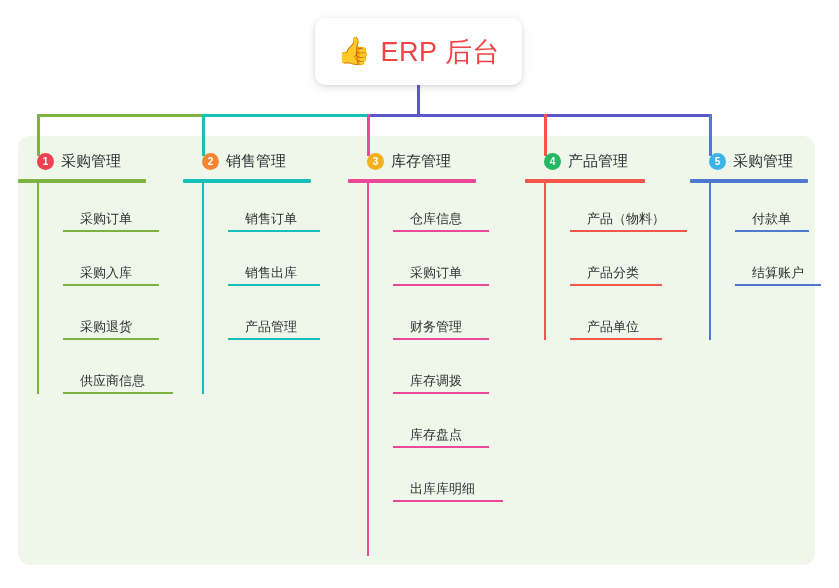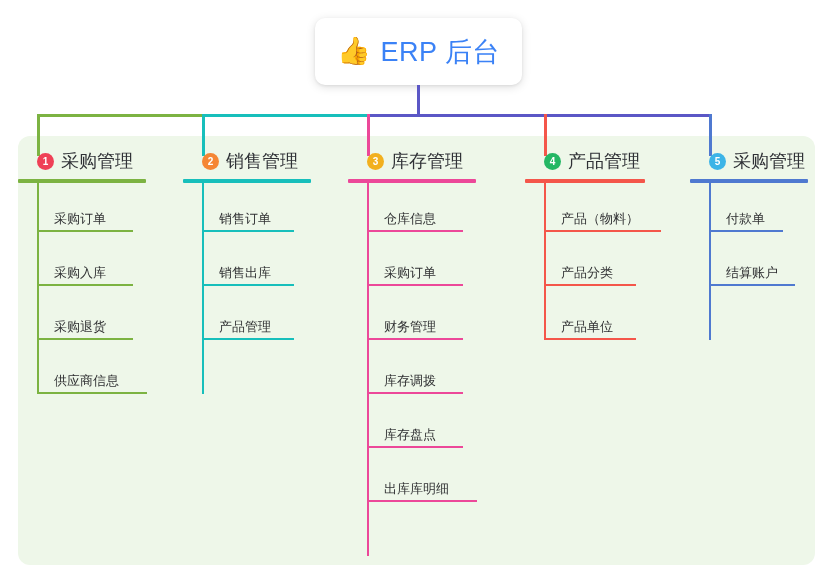--- a/index.html
+++ b/index.html
@@ -33,21 +33,21 @@
     box-sizing: border-box;
   }
   #root-node .thumb {
     font-size: 27px;
     line-height: 1;
     color: #e9a13b;
   }
   #root-node .root-title {
     font-size: 27px;
     letter-spacing: 0.5px;
-    color: #3b82f6;
+    color: #ef4444;
     white-space: nowrap;
   }
 
   
   #trunk {
     position: absolute;
     left: 417px;
     top: 85px;
     width: 3px;
     height: 31px;
@@ -97,21 +97,21 @@
     height: 17px;
     border-radius: 50%;
     color: #ffffff;
     font-size: 10px;
     line-height: 17px;
     text-align: center;
     flex: 0 0 auto;
     font-weight: bold;
   }
   .cat-label {
-    font-size: 18px;
+    font-size: 15px;
     color: #2f3136;
     white-space: nowrap;
   }
   .cat-rule {
     height: 4px;
     border-radius: 1px;
     margin-top: 5px;
   }
 
   
@@ -121,20 +121,21 @@
   }
   .spine {
     position: absolute;
     left: 19px;
     top: 0;
     width: 2px;
   }
   .leaf {
     position: relative;
     height: 54px;
+    margin-left: 26px;
   }
   .leaf-text {
     position: absolute;
     left: 17px;
     bottom: 9px;
     font-size: 13px;
     color: #303133;
     white-space: nowrap;
   }
   .leaf-rule {

